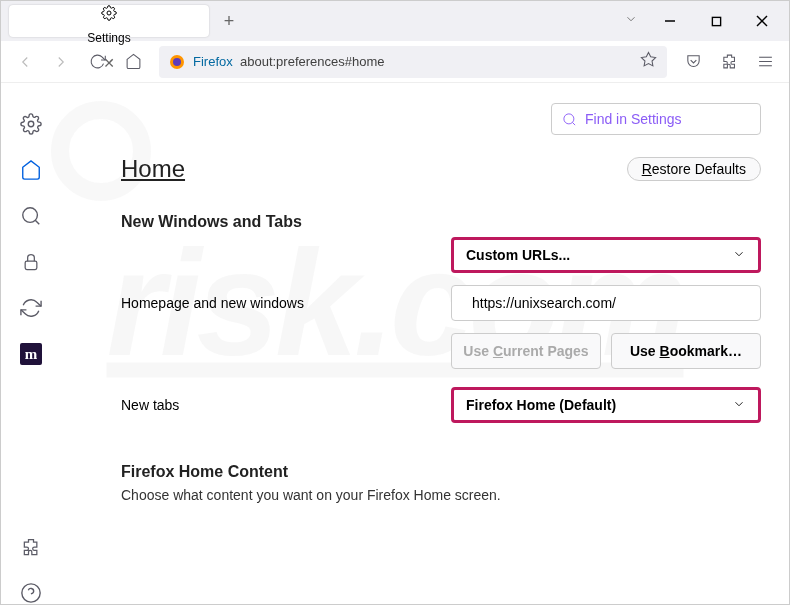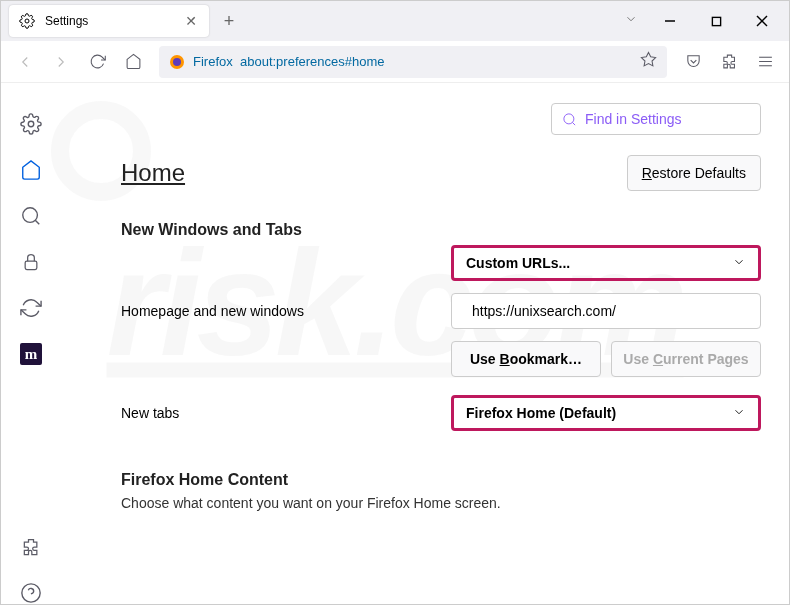--- a/index.html
+++ b/index.html
@@ -4,55 +4,55 @@
   <style>
     * { margin: 0; padding: 0; box-sizing: border-box; font-family: "Segoe UI", Arial, sans-serif; }
     body { width: 790px; height: 605px; background: #fff; border: 1px solid #ccc; overflow: hidden; position: relative; }
 
     
     .watermark { position: absolute; top: 50%; left: 50%; transform: translate(-50%, -50%); font-size: 150px; font-weight: bold; color: rgba(200,200,200,0.15); font-style: italic; pointer-events: none; z-index: 0; letter-spacing: -5px; text-decoration: underline; }
     .watermark-logo { position: absolute; top: 100px; left: 50px; width: 100px; height: 100px; border: 18px solid rgba(200,200,200,0.12); border-radius: 50%; pointer-events: none; z-index: 0; }
 
     
     .tab-bar { height: 40px; background: #f0f0f4; display: flex; align-items: center; padding-left: 8px; position: relative; z-index: 1; }
-    .tab { display: flex; align-items: center; background: #fff; border-radius: 4px; height: 32px; padding: 0 10px; min-width: 200px; gap: 10px; box-shadow: 0 0 2px rgba(0,0,0,0.2); }
+    .tab { display: flex; align-items: center; background: #fff; border-radius: 4px; height: 32px; padding: 0 10px; min-width: 200px; gap: 10px; box-shadow: 0 0 2px rgba(0,0,0,0.2); flex-direction: column; }
     .tab-icon { width: 16px; height: 16px; display: flex; align-items: center; justify-content: center; }
     .tab-title { flex: 1; font-size: 12px; }
     .tab-close { width: 16px; height: 16px; display: flex; align-items: center; justify-content: center; font-size: 14px; color: #666; }
     .new-tab { width: 28px; height: 28px; display: flex; align-items: center; justify-content: center; margin-left: 6px; font-size: 18px; color: #666; }
     .tab-bar-right { margin-left: auto; display: flex; align-items: center; padding-right: 4px; }
     .chevron-down-tab { width: 32px; text-align: center; color: #666; }
     .window-btn { width: 46px; height: 40px; display: flex; align-items: center; justify-content: center; }
 
     
     .url-bar { height: 42px; display: flex; align-items: center; padding: 0 8px; gap: 4px; position: relative; z-index: 1; border-bottom: 1px solid #eee; }
     .nav-btn { width: 32px; height: 32px; display: flex; align-items: center; justify-content: center; color: #5b5b66; }
     .nav-btn.disabled { color: #bbb; }
     .addr-field { flex: 1; height: 32px; background: #f0f0f4; border-radius: 4px; display: flex; align-items: center; padding: 0 10px; gap: 8px; margin: 0 6px; }
     .ff-logo { width: 16px; height: 16px; }
     .addr-text { font-size: 13px; }
     .addr-text .brand { color: #0369a1; }
-    .addr-text .path { color: #0369a1; }
+    .addr-text .path { color: #404040; }
     .star-btn { color: #5b5b66; }
 
     
     .content { display: flex; height: calc(100% - 82px); position: relative; z-index: 1; }
     .sidebar { width: 60px; padding-top: 30px; display: flex; flex-direction: column; align-items: center; gap: 24px; }
     .side-icon { width: 22px; height: 22px; display: flex; align-items: center; justify-content: center; color: #5b5b66; cursor: pointer; }
     .side-icon.active { color: #0060df; }
     .side-icon.m-ext { background: #20123a; color: #fff; font-weight: bold; font-size: 15px; width: 22px; height: 22px; border-radius: 2px; font-family: Georgia, serif; }
     .sidebar-spacer { flex: 1; }
 
     .main { flex: 1; padding: 20px 28px 20px 60px; position: relative; overflow: hidden; }
     .search-row { display: flex; justify-content: flex-end; margin-bottom: 20px; }
     .search-box { width: 210px; height: 32px; border: 1px solid #ccc; border-radius: 4px; display: flex; align-items: center; padding: 0 10px; gap: 8px; color: #8b5cf6; font-size: 14px; }
 
     .heading-row { display: flex; align-items: center; margin-bottom: 30px; }
     h1 { font-size: 24px; font-weight: 500; color: #222; text-decoration: underline; }
-    .restore-btn { margin-left: auto; height: 36px; padding: 0 14px; border: 1px solid #ccc; background: #f9f9fa; border-radius: 4px; font-size: 14px; display: flex; align-items: center; }
+    .restore-btn { margin-left: auto; height: 24px; padding: 0 14px; border: 1px solid #ccc; background: #f9f9fa; border-radius: 12px; font-size: 14px; display: flex; align-items: center; }
 
     h2 { font-size: 16px; font-weight: 600; margin-bottom: 6px; color: #222; }
     .desc { font-size: 14px; color: #333; margin-bottom: 30px; }
 
     .row { display: flex; align-items: center; margin-bottom: 12px; }
     .row-label { width: 330px; font-size: 14px; padding-right: 20px; }
     .dropdown { flex: 1; height: 36px; border: 3px solid #be185d; border-radius: 4px; display: flex; align-items: center; padding: 0 12px; font-size: 14px; font-weight: 600; position: relative; }
     .dropdown .chev { margin-left: auto; }
     .url-input { flex: 1; height: 36px; border: 1px solid #ccc; border-radius: 4px; padding: 0 20px; font-size: 14px; font-family: inherit; }
     .btn-row { display: flex; gap: 10px; margin-bottom: 18px; margin-left: 330px; }
@@ -242,22 +242,22 @@
             </svg></span>
       </div>
     </div>
 
     <div class="row">
       <div class="row-label">Homepage and new windows</div>
       <input class="url-input" value="https://unixsearch.com/" style="">
     </div>
 
     <div class="btn-row">
+      <button class="flat-btn disabled"><span>Use <u class="access">C</u>urrent Pages</span></button>
       <button class="flat-btn"><span>Use <u class="access">B</u>ookmark…</span></button>
-      <button class="flat-btn disabled"><span>Use <u class="access">C</u>urrent Pages</span></button>
     </div>
 
     <div class="row">
       <div class="row-label">New tabs</div>
       <div class="dropdown">
         <span>Firefox Home (Default)</span>
         <span class="chev"><svg width="14" height="14" viewBox="0 0 24 24">
               <polyline points="6 9 12 15 18 9"></polyline>
             </svg></span>
       </div>

